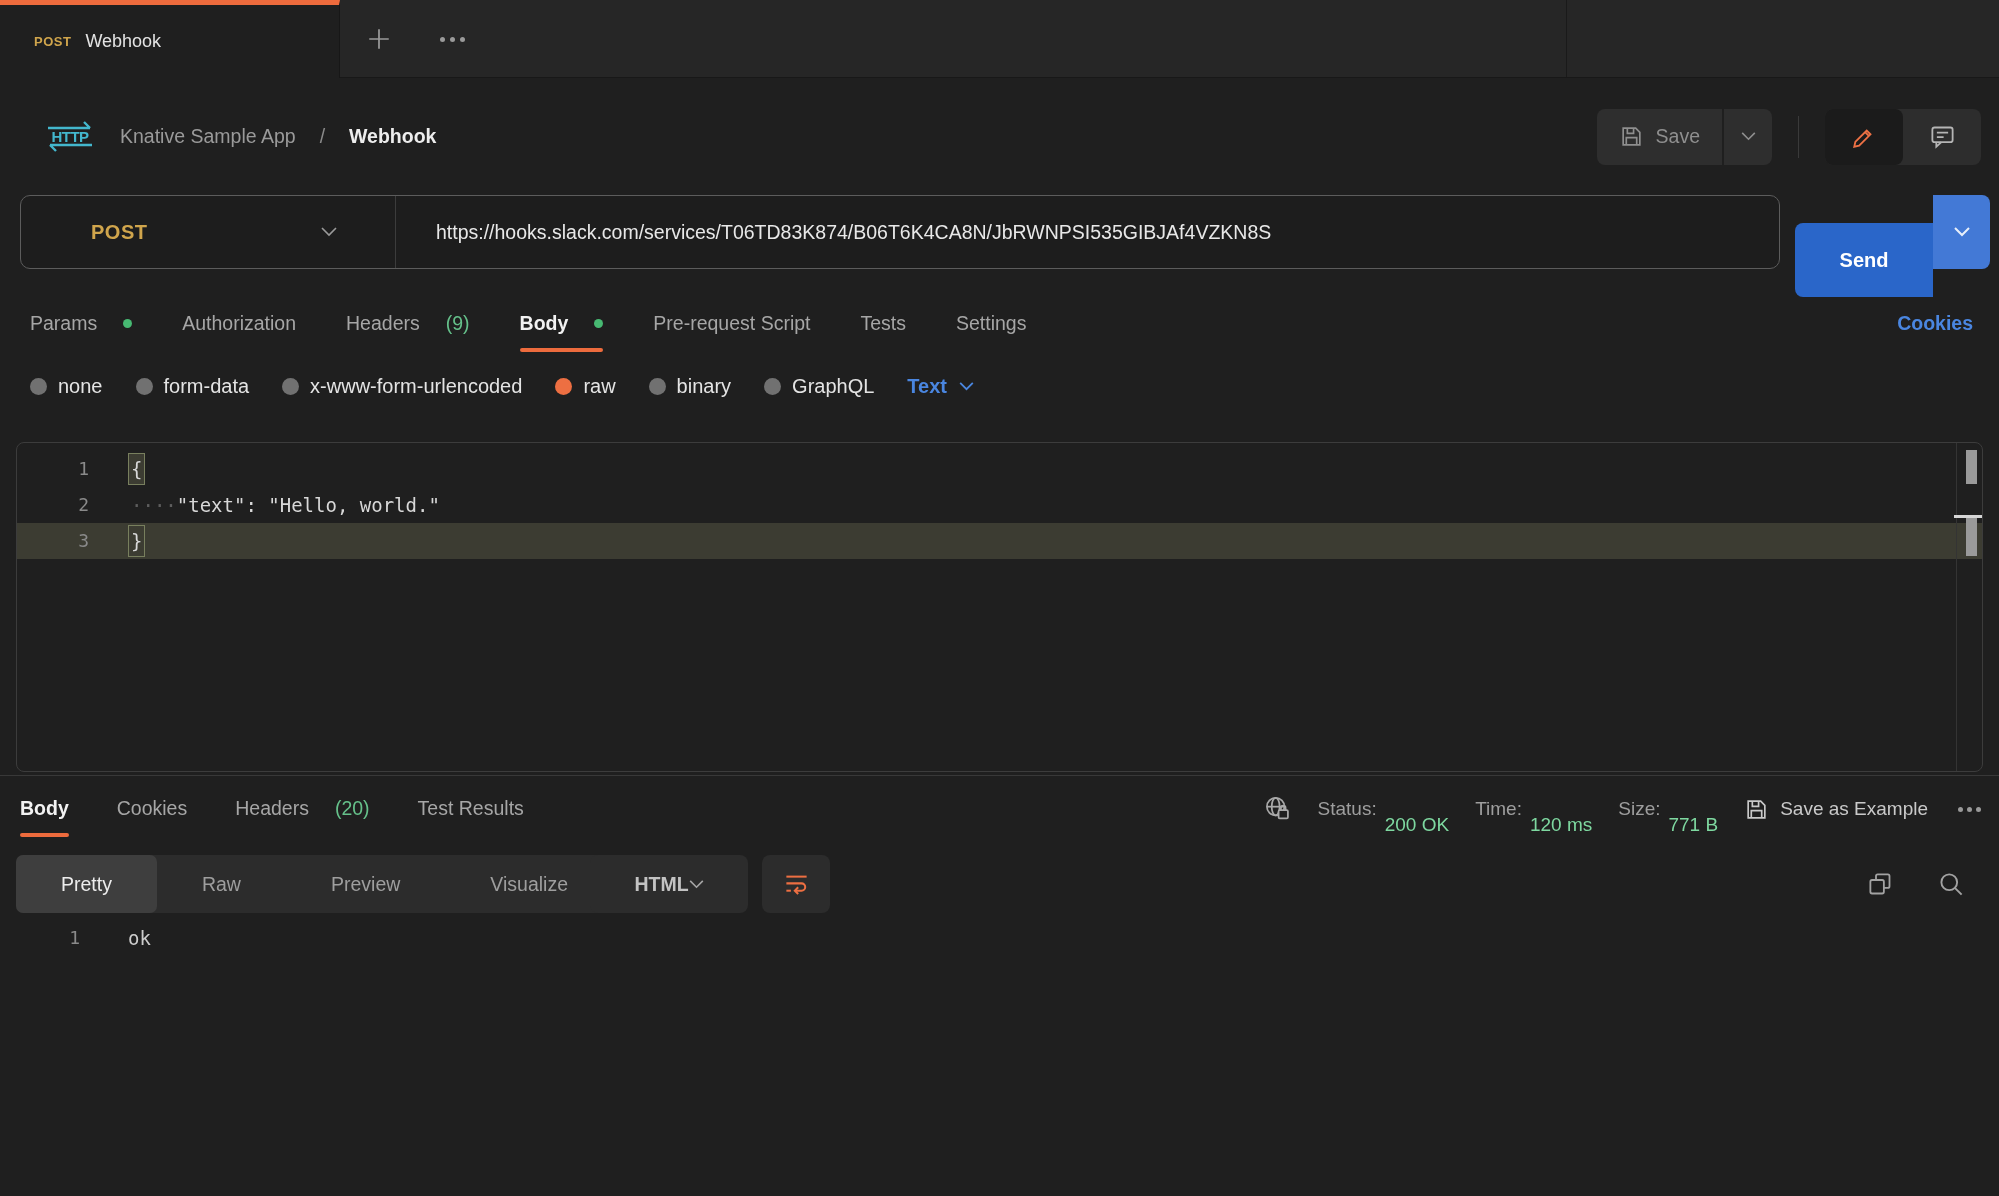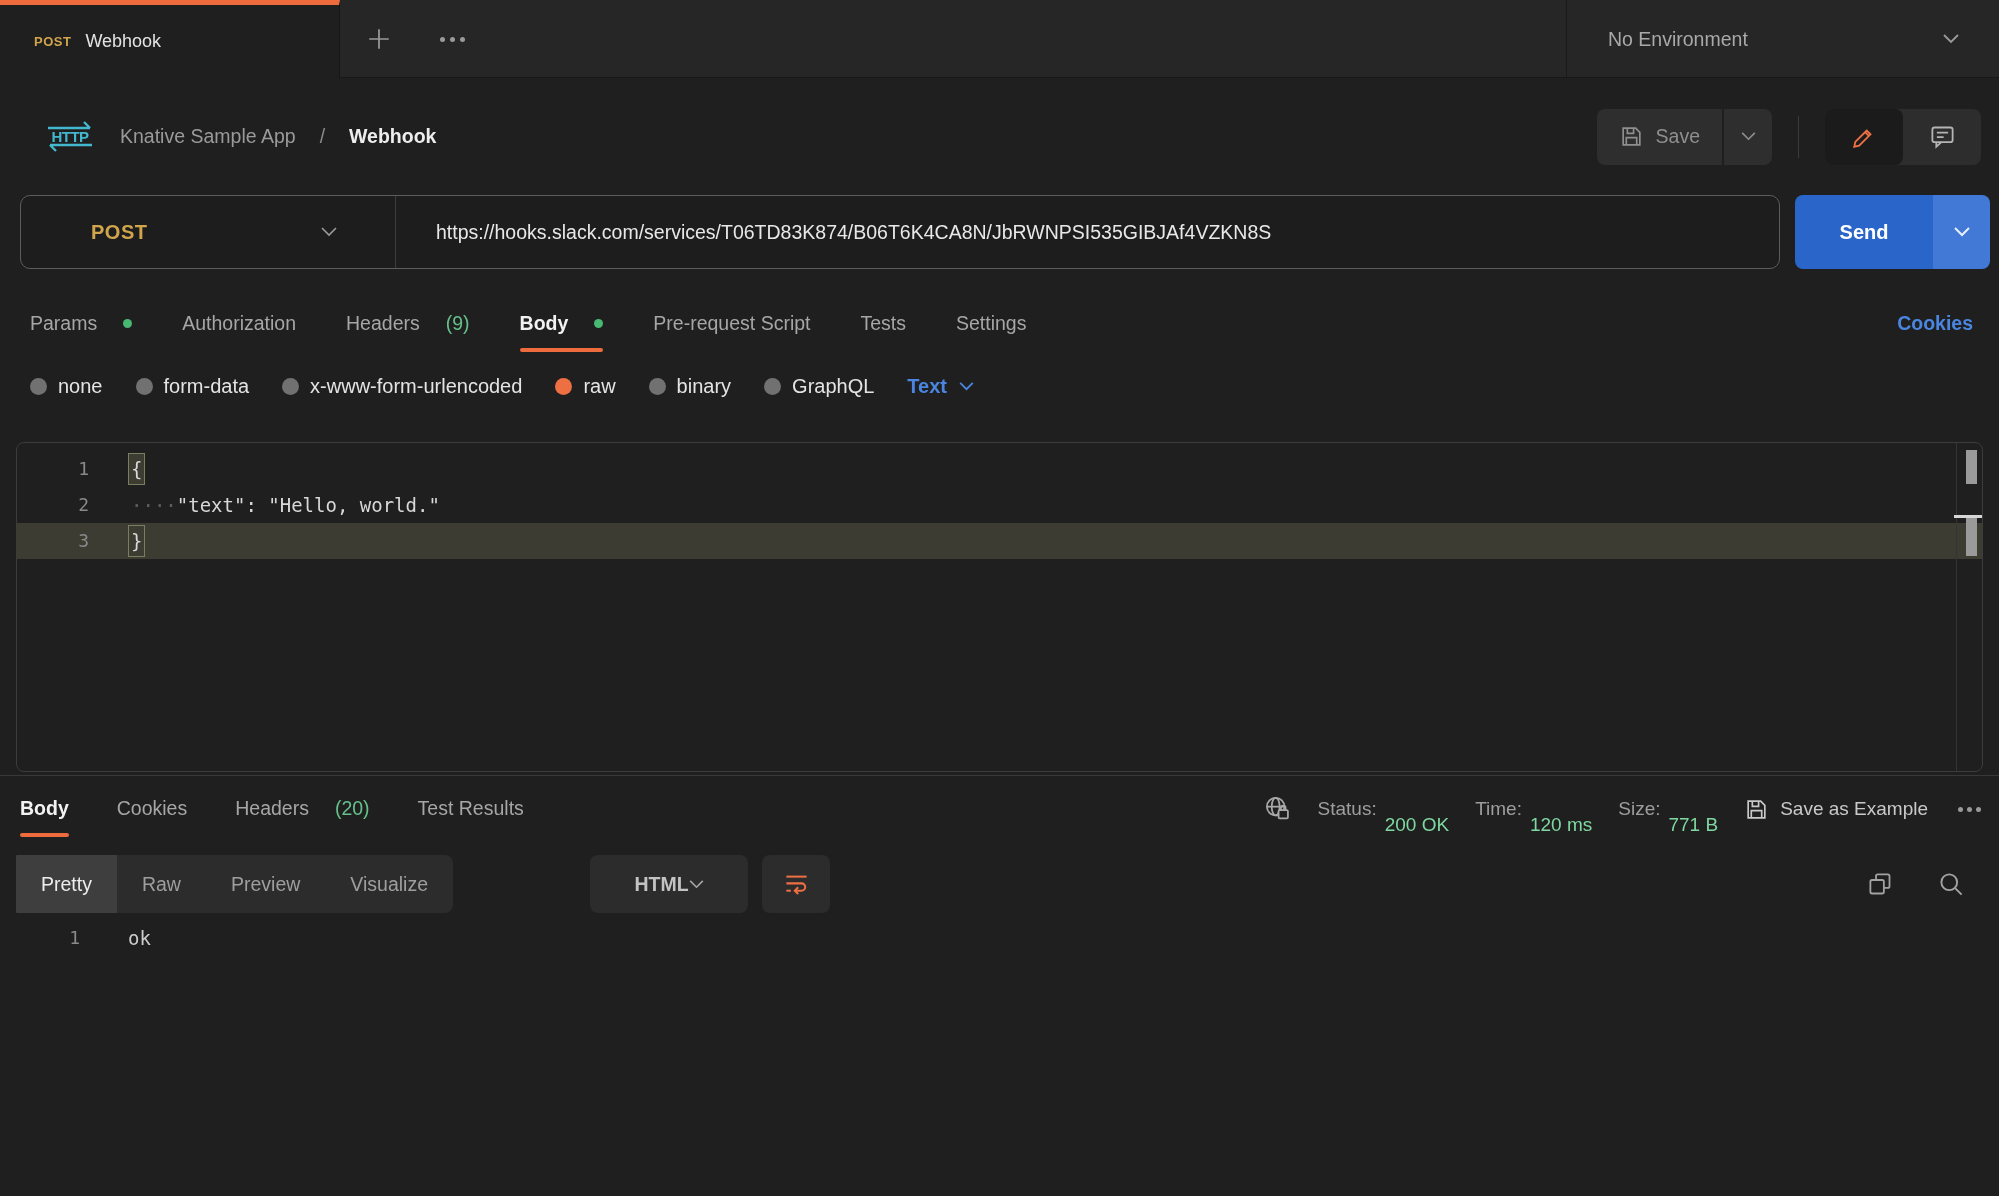--- a/index.html
+++ b/index.html
@@ -36,21 +36,21 @@
   .edit-seg { width:78px; height:56px; display:flex; align-items:center; justify-content:center; border-radius:8px; }
   .edit-seg.active { background:#1b1b1b; }
 
   
   .url-row { position:absolute; left:0; top:195px; width:1999px; height:74px; }
   .url-box { position:absolute; left:20px; top:0; width:1760px; height:74px; background:#1d1d1d; border:1px solid #5c5c5c; border-radius:10px; display:flex; align-items:center; }
   .method-sel { width:375px; height:100%; display:flex; align-items:center; justify-content:space-between; padding:0 58px 0 70px; border-right:1px solid #3c3c3c; }
   .method-sel .m { color:#d0a54c; font-size:20px; font-weight:700; letter-spacing:0.5px; }
   .url-text { flex:1; padding-left:40px; color:#e8e8e8; font-size:19.5px; white-space:nowrap; overflow:hidden; }
   .send { position:absolute; right:9px; top:0; height:74px; display:flex; }
-  .send-main { width:138px; height:74px; background:#2a66c9; border-radius:8px 0 0 8px; display:flex; align-items:center; justify-content:center; color:#ffffff; font-size:20px; font-weight:600; }
+  .send-main { width:138px; height:74px; background:#2a66c9; border-radius:8px 0 0 8px; display:flex; align-items:center; justify-content:center; color:#ffffff; font-size:20px; font-weight:600;margin-top:28px; }
   .send-chev { width:57px; height:74px; background:#4379d6; border-radius:0 8px 8px 0; display:flex; align-items:center; justify-content:center; color:#dce7f8; }
 
   
   .req-tabs { position:absolute; left:0; top:295px; width:1999px; height:57px; display:flex; align-items:center; padding-left:30px; gap:50px; font-size:19.5px; }
   .rtab { position:relative; height:57px; display:flex; align-items:center; gap:26px; color:#a6a6a6; }
   .rtab.active { color:#f2f2f2; font-weight:600; }
   .rtab.active::after { content:""; position:absolute; left:0; right:0; bottom:0; height:4px; background:#ed6b3d; border-radius:2px; }
   .gdot { width:9px; height:9px; border-radius:50%; background:#47b972; }
   .gcount { color:#65c08a; }
   .cookies-link { position:absolute; right:26px; color:#4a86e0; font-weight:600; }
@@ -80,21 +80,21 @@
   .resp-meta { position:absolute; right:18px; top:0; height:66px; display:flex; align-items:center; gap:26px; font-size:19px; }
   .meta-pair { display:flex; gap:8px; align-items:center; }
   .meta-label { color:#9e9e9e; }
   .meta-val { color:#7ed8a0;margin-top:32px; }
   .save-ex { display:flex; align-items:center; gap:11px; color:#c9c9c9; }
   .resp-more { display:flex; gap:4px; margin-left:4px; }
 
   
   .resp-toolbar { position:absolute; left:0; top:855px; width:1999px; height:60px; }
   .seg-group { position:absolute; left:16px; top:0; height:58px; background:#2c2c2c; border-radius:8px; display:flex; align-items:center; }
-  .seg { padding:0 25px; height:58px; display:flex; align-items:center; color:#9e9e9e; font-size:19.5px; border-radius:1px; }
+  .seg { padding:0 45px; height:58px; display:flex; align-items:center; color:#9e9e9e; font-size:19.5px; border-radius:7px; }
   .seg.active { background:#3e3e3e; color:#ededed; }
   .fmt-btn { position:absolute; left:590px; top:0; width:158px; height:58px; background:#2c2c2c; border-radius:8px; display:flex; align-items:center; justify-content:center; color:#c3c3c3; font-size:19.5px; font-weight:600; }
   .wrap-btn { position:absolute; left:762px; top:0; width:68px; height:58px; background:#2c2c2c; border-radius:8px; display:flex; align-items:center; justify-content:center; color:#ed6f42; }
   .resp-icons { position:absolute; right:34px; top:0; height:58px; display:flex; align-items:center; gap:44px; color:#a2a2a2; }
 
   
   .resp-body { position:absolute; left:0; top:918px; width:1999px; font-family:"DejaVu Sans Mono", monospace; font-size:19px; }
   .rline { display:flex; height:40px; line-height:40px; }
   .rnum { width:80px; text-align:right; color:#8a8a8a; font-size:18px; }
   .rtext { padding-left:48px; color:#cdcdcd; }
@@ -116,26 +116,20 @@
           <path d="M12 3v18M3 12h18"></path>
         </svg>
     </div>
     <div class="tab-more">
       <span class="dot3"></span>
       <span class="dot3"></span>
       <span class="dot3"></span>
     </div>
     <div class="tabbar-divider"></div>
     <div class="tabbar-underline"></div>
-    <div class="env">
-      <span>No Environment</span>
-      <svg width="16" height="10" viewBox="0 0 16 10" fill="none" stroke="#9a9a9a" stroke-width="1.8">
-          <path d="M1 1l7 7 7-7"></path>
-        </svg>
-    </div>
   </header>
 
   <section class="crumb-row">
     <div class="crumb">
       <div class="http-badge">
         <svg width="48" height="9" viewBox="0 0 48 9" fill="none" stroke="#43b7cd" stroke-width="2.4">
             <path d="M2 7h42M38 1l6 6"></path>
           </svg>
         <span class="txt">HTTP</span>
         <svg width="48" height="9" viewBox="0 0 48 9" fill="none" stroke="#43b7cd" stroke-width="2.4">

